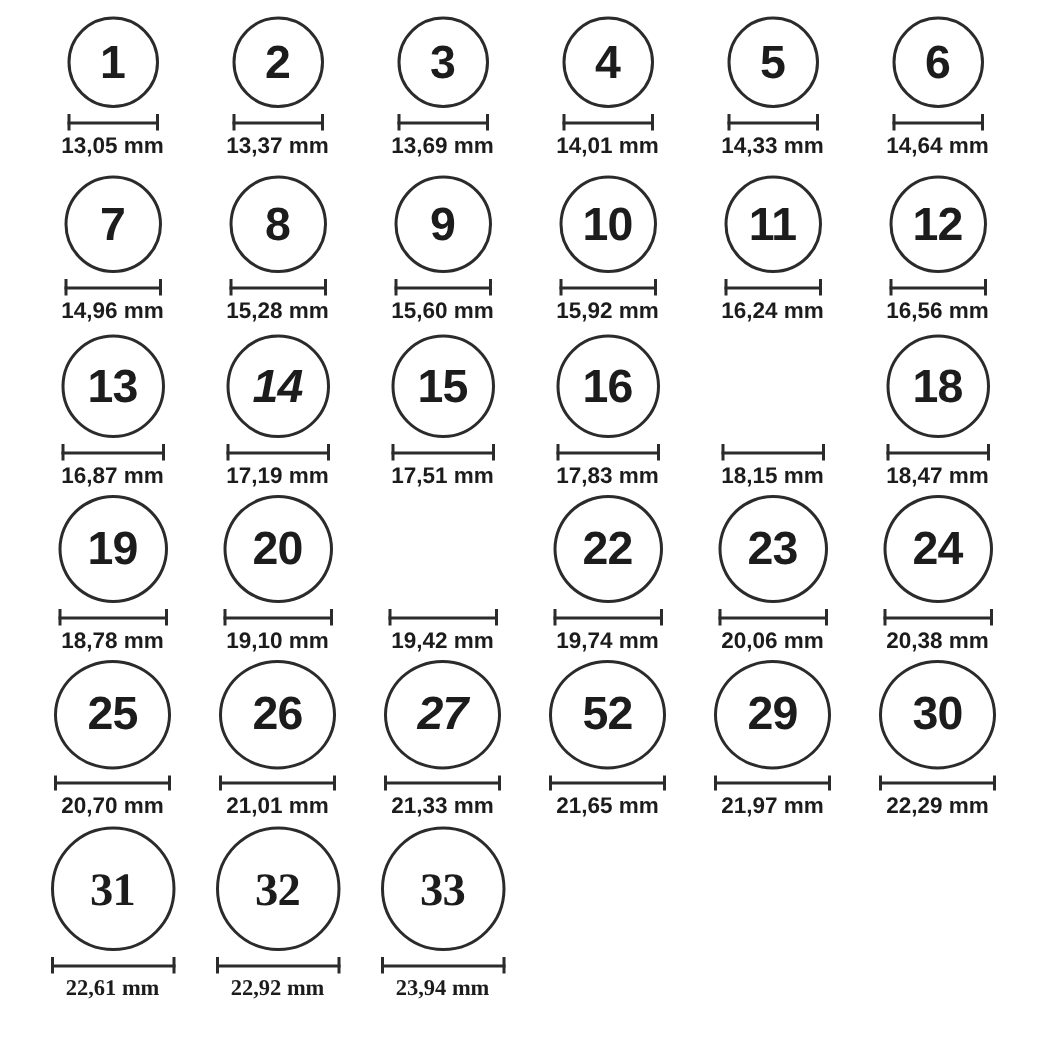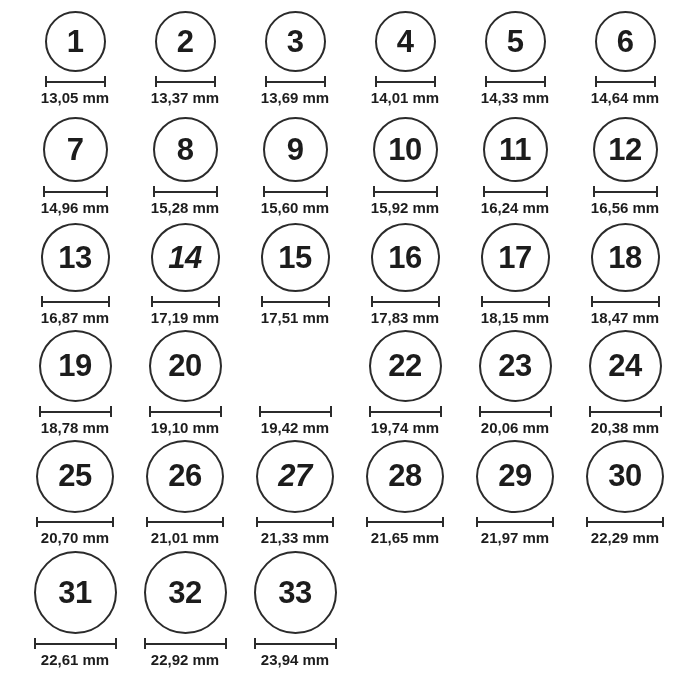--- a/index.html
+++ b/index.html
@@ -14,20 +14,21 @@
   .grid {
     width: 660px;
     margin: 0 auto;
     display: grid;
     grid-template-columns: repeat(6, 110px);
     grid-auto-rows: 110px;
     padding-top: 0;
   }
   .grid .cell:nth-child(n+31) { 
     height: 122px;
+    font-family: Liberation Serif, serif;
   }
   .cell {
     display: flex;
     flex-direction: column;
     align-items: center;
     justify-content: flex-end;
     padding-bottom: 4px;
     box-sizing: border-box;
   }
   .circle {
@@ -266,23 +267,20 @@
     </div>
     <div class="ruler" style="width: 69px;">
       <span class="tick left"></span>
       <span class="line"></span>
       <span class="tick right"></span>
     </div>
     <div class="label">17,83 mm</div>
   </div>
 
   <div class="cell">
-    <div class="circle" style="width: 69px; height: 69px;">
-      <span class="num">17</span>
-    </div>
     <div class="ruler" style="width: 69px;">
       <span class="tick left"></span>
       <span class="line"></span>
       <span class="tick right"></span>
     </div>
     <div class="label">18,15 mm</div>
   </div>
 
   <div class="cell">
     <div class="circle" style="width: 69px; height: 69px;">
@@ -396,21 +394,21 @@
     <div class="ruler" style="width: 78px;">
       <span class="tick left"></span>
       <span class="line"></span>
       <span class="tick right"></span>
     </div>
     <div class="label">21,33 mm</div>
   </div>
 
   <div class="cell">
     <div class="circle" style="width: 78px; height: 78px;">
-      <span class="num">28</span>
+      <span class="num">52</span>
     </div>
     <div class="ruler" style="width: 78px;">
       <span class="tick left"></span>
       <span class="line"></span>
       <span class="tick right"></span>
     </div>
     <div class="label">21,65 mm</div>
   </div>
 
   <div class="cell">

